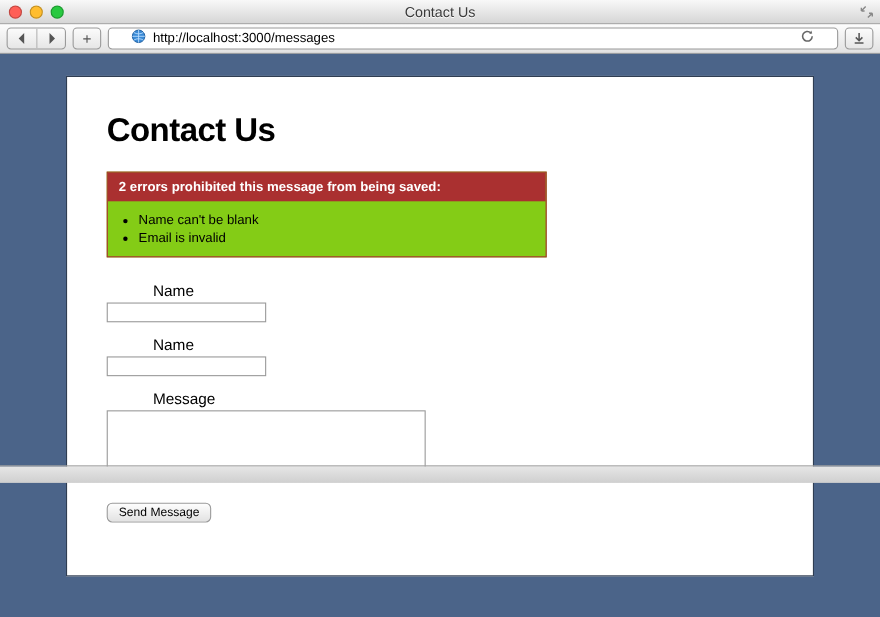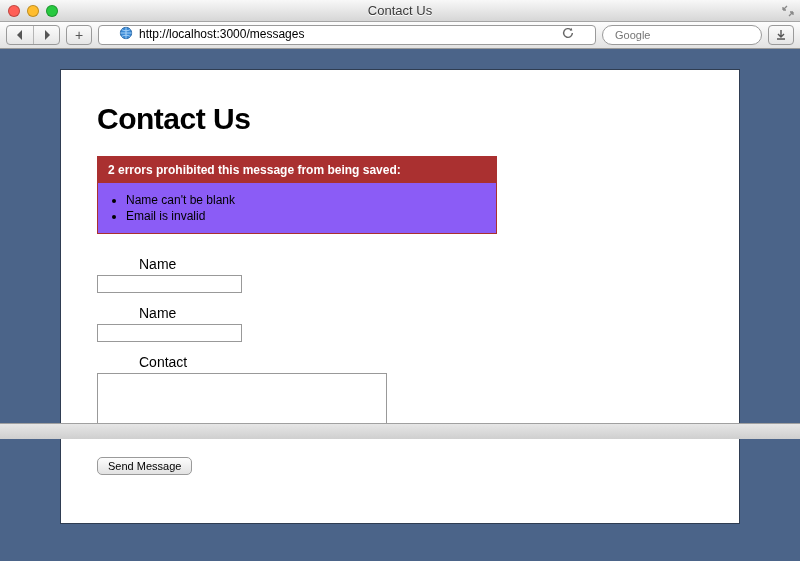--- a/index.html
+++ b/index.html
@@ -90,21 +90,21 @@
   }
   h1 {
     font-size: 30px;
     margin: 8px 0 20px 0;
     font-weight: bold;
     letter-spacing: -0.5px;
   }
   .error-box {
     width: 400px;
     border:1px solid #aa3030;
-    background:#8b5cf6;
+    background:#84cc16;
     margin-bottom: 22px;
     font-size:12px;
   }
   .error-head {
     background:#aa3030;
     color:#fff;
     font-weight:bold;
     padding:6px 10px;
     font-size:12px;
   }
@@ -175,27 +175,20 @@
         <circle cx="8" cy="8" r="6.5" fill="#3a8ad6" stroke="#1e5fa0"></circle>
         <path d="M1.5 8h13M8 1.5v13M3 4c3 2 7 2 10 0M3 12c3-2 7-2 10 0" stroke="#bde0ff" stroke-width="0.9" fill="none"></path>
       </svg>
       <input class="addr-input" value="http://localhost:3000/messages" style="">
       <svg class="reload-icon" viewBox="0 0 16 16">
         <path d="M13 8a5 5 0 1 1-1.6-3.7" fill="none" stroke="#666" stroke-width="1.6"></path>
         <path d="M12 2l1 3-3 .5z" fill="#666"></path>
       </svg>
     </div>
 
-    <div class="search-wrap">
-      <svg viewBox="0 0 12 12">
-          <circle cx="5" cy="5" r="3.5" fill="none" stroke="#888" stroke-width="1.3"></circle>
-          <line x1="8" y1="8" x2="11" y2="11" stroke="#888" stroke-width="1.3"></line>
-        </svg>
-      <input class="search-input" placeholder="Google" style="">
-    </div>
 
     <div class="sq-btn">
       <svg width="12" height="12" viewBox="0 0 12 12">
           <path d="M6 1v6M3 5l3 3 3-3M2 10h8" stroke="#555" stroke-width="1.4" fill="none"></path>
         </svg>
     </div>
   </div>
 
   <div class="viewport">
     <div class="page">
@@ -213,21 +206,21 @@
         <label>Name</label>
         <input type="text" class="text-input" value="" style="">
       </div>
 
       <div class="field">
         <label>Name</label>
         <input type="text" class="text-input" value="" style="">
       </div>
 
       <div class="field">
-        <label>Contact</label>
+        <label>Message</label>
         <textarea class="msg-input" value="" style=""></textarea>
       </div>
 
       <button class="submit-btn">Send Message</button>
     </div>
   </div>
 
   <div class="footer-bar"></div>
 </div>
 

